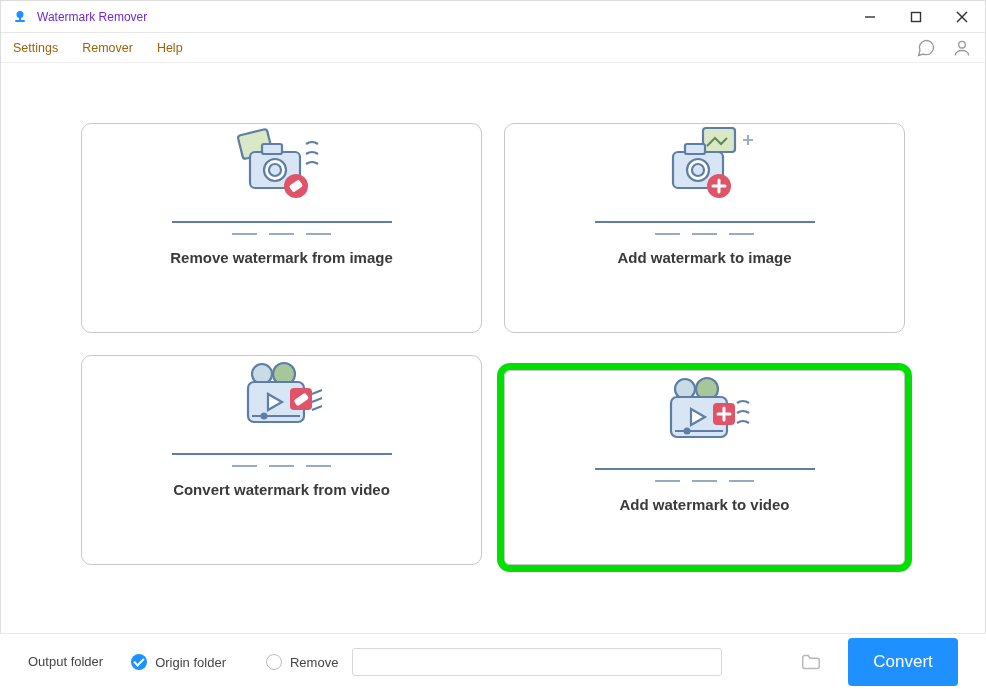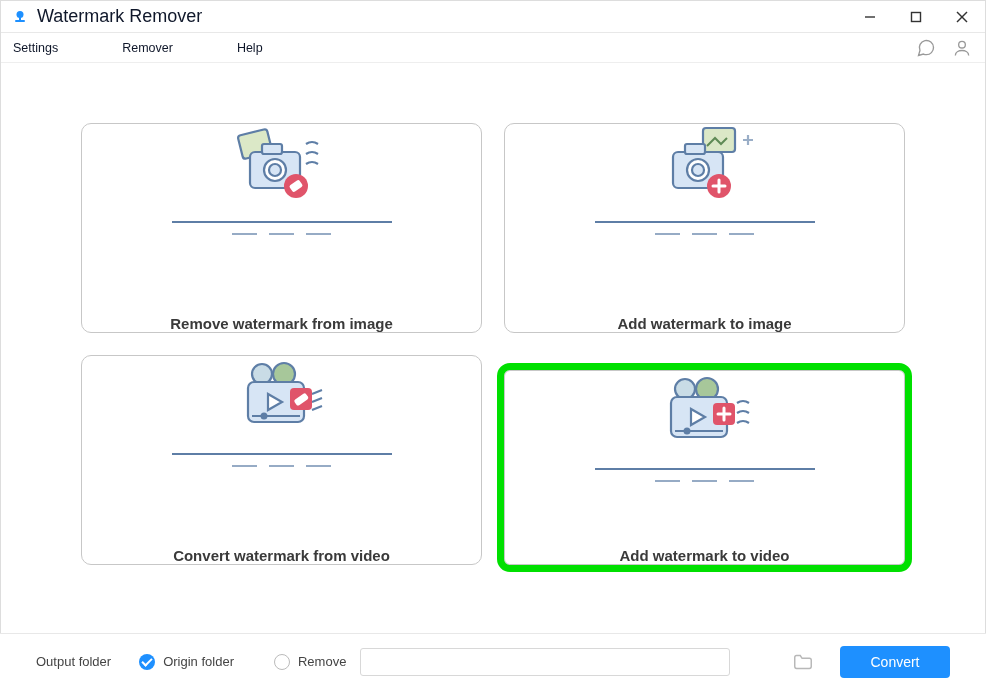--- a/index.html
+++ b/index.html
@@ -1,47 +1,47 @@
 <!DOCTYPE html>
 <html><head>
 <meta charset="utf-8">
 <style>
   * { box-sizing: border-box; margin: 0; padding: 0; }
   body { font-family: "Segoe UI", Arial, sans-serif; background: #fff; color: #3a3a3a; width: 986px; height: 689px; overflow: hidden; border: 1px solid #ddd; }
   
   .titlebar { height: 32px; display: flex; align-items: center; padding-left: 10px; border-bottom: 1px solid #e8e8e8; }
   .app-logo { width: 18px; height: 18px; margin-right: 8px; display:flex; align-items:center; justify-content:center; }
-  .title-text { font-size: 18px; color:#0f172a; }
+  .title-text { font-size: 12px; color:#6d28d9; }
   .win-controls { margin-left: auto; display: flex; }
   .win-btn { width: 46px; height: 32px; display:flex; align-items:center; justify-content:center; font-size: 13px; color:#333; }
   
-  .menubar { height: 30px; display:flex; align-items:center; padding: 0 12px; border-bottom: 1px solid #eee; font-size: 12.5px; color:#0f172a;gap:40px;}
+  .menubar { height: 30px; display:flex; align-items:center; padding: 0 12px; border-bottom: 1px solid #eee; font-size: 12.5px; color:#a16207;}
   .menubar .mitem { margin-right: 24px; cursor:pointer; }
   .menubar-right { margin-left:auto; display:flex; gap:14px; align-items:center; color:#888;}
   .icon-btn { width:22px; height:22px; display:flex; align-items:center; justify-content:center; cursor:pointer;}
   
   .main { padding: 60px 80px 30px 80px; }
   .grid { display:grid; grid-template-columns: 1fr 1fr; grid-template-rows: 210px 210px; gap: 22px; }
-  .card { border: 1px solid #c7c7c7; border-radius: 10px; display:flex; flex-direction:column; align-items:center; justify-content:space-between; cursor:pointer; position:relative; background:#fff;}
+  .card { border: 1px solid #c7c7c7; border-radius: 10px; display:flex; flex-direction:column; align-items:center; justify-content:flex-start; cursor:pointer; position:relative; background:#fff;}
   .card.highlight { outline: 7px solid #00e000; border-radius: 6px; border-color:#c7c7c7;margin-top:15px; }
   .card-label { margin-top: 30px; font-size: 15px; font-weight: 600; color:#3a3a3a; }
   .illus { position:relative; width: 160px; height: 95px; }
   
   .baseline { position:absolute; left:-30px; right:-30px; bottom:-4px; height:2px; background:#5e7ea6; }
   .dashseg { position:absolute; bottom:-16px; left:30px; right:30px; display:flex; justify-content:center; gap:12px;}
   .dashseg span { display:block; width:34px; height:2px; background:#5e7ea6; opacity:.65;}
   
-  .bottom { position:absolute; left:0; right:0; bottom:0; height:56px; border-top:1px solid #e8e8e8; display:flex; align-items:center; padding: 0 36px; font-size:13px; color:#444; background:#fff;}
-  .radio { display:flex; align-items:center; margin-left:28px; cursor:pointer;}
+  .bottom { position:absolute; left:0; right:0; bottom:0; height:56px; border-top:1px solid #e8e8e8; display:flex; align-items:center; padding: 0 28px; font-size:13px; color:#444; background:#fff;}
+  .radio { display:flex; align-items:flex-end; margin-left:28px; cursor:pointer;}
   .radio .dot { width:16px; height:16px; border-radius:50%; border:1px solid #bbb; margin-right:8px; display:flex; align-items:center; justify-content:center;}
   .radio.selected .dot { border: none; background:#1e90ff; }
   .radio.selected .dot::after { content:""; display:block; width:8px; height:4px; border-left:2px solid #fff; border-bottom:2px solid #fff; transform:rotate(-45deg); margin-top:-2px;}
   .path-input { width: 370px; height: 28px; border:1px solid #d8d8d8; border-radius:3px; margin-left: 14px; padding: 0 8px; font-size:12.5px; }
   .folder-btn { margin-left: 22px; cursor:pointer; color:#999;}
-  .convert-btn { margin-left: 26px; width: 110px; height: 32px; background:#1e90ff; color:#fff; border:none; border-radius:4px; font-size:14px; cursor:pointer;}
+  .convert-btn { margin-left: 26px; width: 110px; height: 48px; background:#1e90ff; color:#fff; border:none; border-radius:4px; font-size:17px; cursor:pointer;}
   .spacer { flex:1; }
 </style>
 </head>
 <body>
 
 <div class="titlebar">
   <div class="app-logo">
     <svg width="16" height="16" viewBox="0 0 16 16">
         <rect x="3" y="11" width="10" height="2" rx="1" fill="#1e90ff"></rect>
         <circle cx="8" cy="5.5" r="3.5" fill="#1e90ff"></circle>

